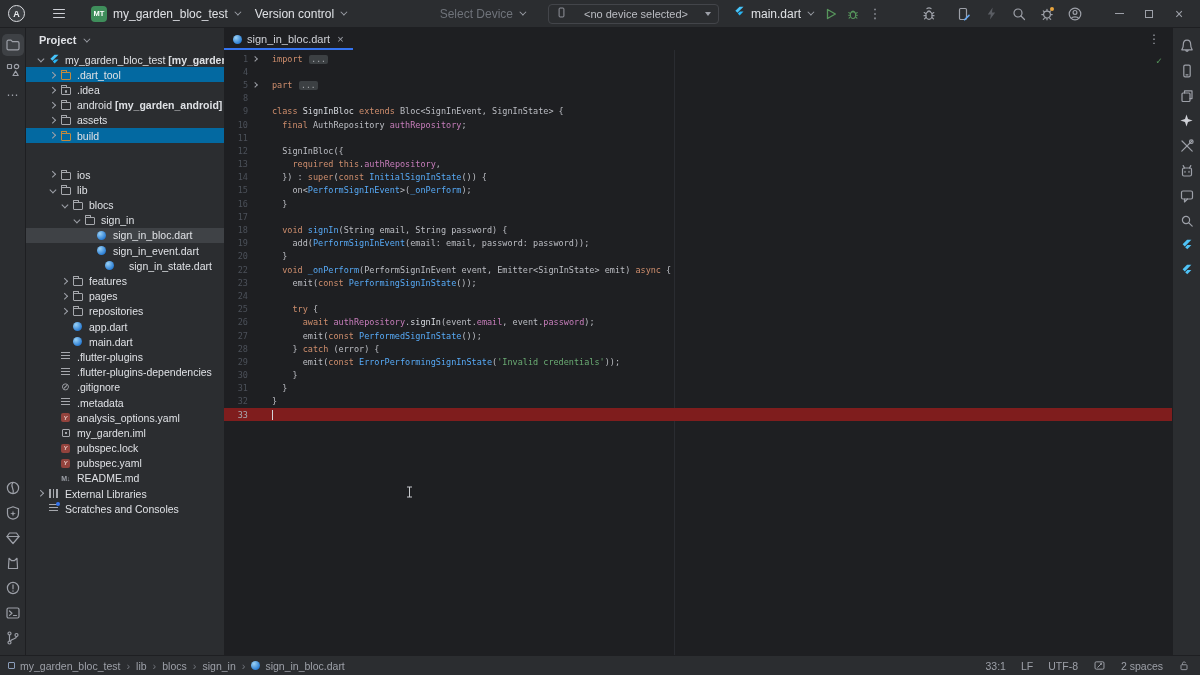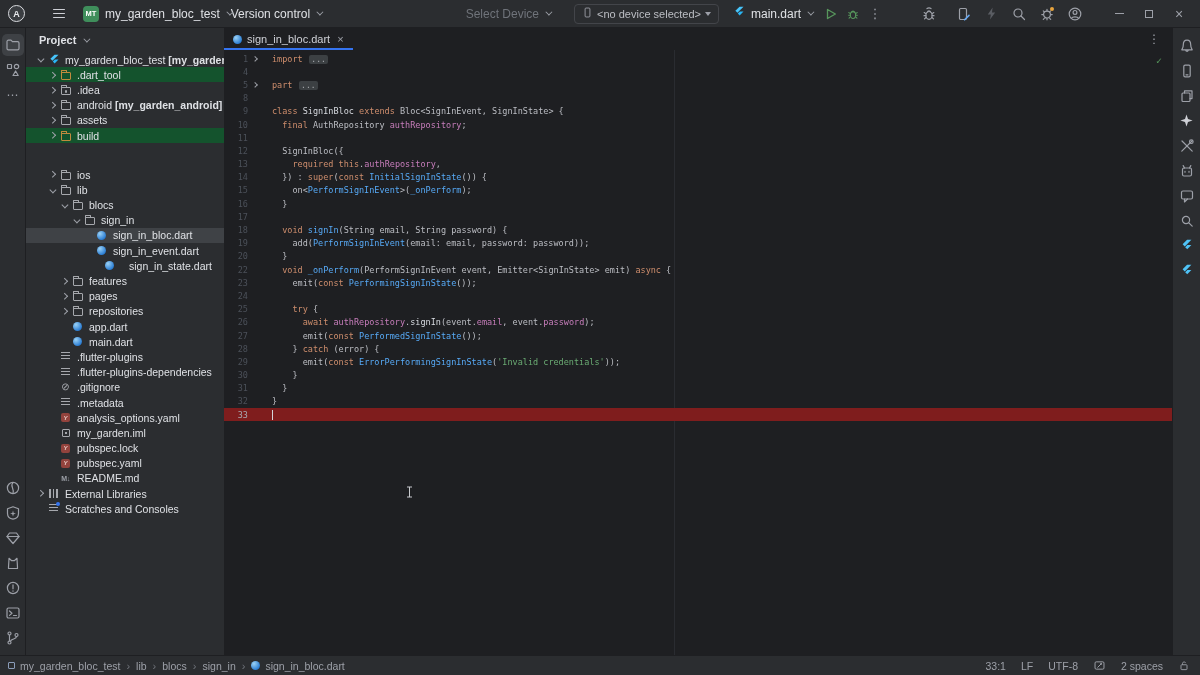--- a/index.html
+++ b/index.html
@@ -10,21 +10,21 @@
   .titlebar { height:28px; background:#2B2D30; display:flex; align-items:center; padding:0 10px 0 8px; border-bottom:1px solid #1E1F22; }
   .tb-left { display:flex; align-items:center; gap:12px; }
   .app-logo { width:17px; height:17px; border-radius:50%; background:#3B3E42; border:1.5px solid #DADCE0; display:flex; align-items:center; justify-content:center; font-size:9px; font-weight:bold; color:#E8EAED; }
   .burger { display:flex; flex-direction:column; gap:2.5px; padding:4px 2px; margin-left:14px; }
   .burger i { width:12px; height:1.5px; background:#CED0D6; border-radius:1px; }
   .proj-badge { width:16px; height:16px; border-radius:4px; background:#3F8E5B; color:#fff; font-size:7.5px; font-weight:bold; display:flex; align-items:center; justify-content:center; letter-spacing:.2px; }
   .tb-item { display:flex; align-items:center; gap:6px; font-size:12px; color:#DFE1E5; cursor:default; }
   .tb-item.dim { color:#6F737A; }
   .chevD { width:5px; height:5px; border-right:1.2px solid #9DA0A8; border-bottom:1.2px solid #9DA0A8; transform:rotate(45deg) translateY(-2px); display:inline-block; }
   .tb-right { margin-left:auto; display:flex; align-items:center; }
-  .device-combo { height:20px; border:1px solid #43454A; border-radius:4px; display:flex; align-items:center; gap:4px; padding:0 7px; margin-left:24px; font-size:11px; color:#BCBEC4; }
+  .device-combo { height:20px; border:1px solid #43454A; border-radius:4px; display:flex; align-items:center; gap:17px; padding:0 7px; margin-left:24px; font-size:11px; color:#BCBEC4; }
   .tri-down { width:0; height:0; border-left:3.5px solid transparent; border-right:3.5px solid transparent; border-top:4px solid #9DA0A8; }
   .tb-icon { width:22px; height:22px; display:flex; align-items:center; justify-content:center; border-radius:4px; }
   .kebab { color:#9DA0A8; font-size:13px; line-height:1; }
   .win-min i { width:9px; height:1.2px; background:#9DA0A8; display:block; }
   .win-restore i { width:8px; height:8px; border:1.1px solid #9DA0A8; display:block; position:relative; background:#2B2D30; }
   .win-restore i::before { content:""; position:absolute; top:-3px; left:2.5px; width:8px; height:8px; border:1.1px solid #9DA0A8; z-index:-1; }
   .win-close { color:#9DA0A8; font-size:14px; }
 
   
   .main { display:flex; height:627px; }
@@ -35,21 +35,21 @@
   .stripe-btn.active { background:#3E4145; }
   .stripe-spacer { margin-top:auto; }
   .glyph { color:#9DA0A8; font-size:12px; line-height:1; }
 
   
   .project-panel { width:198px; background:#2B2D30; display:flex; flex-direction:column; overflow:hidden; }
   .panel-header { height:24px; display:flex; align-items:center; gap:7px; padding-left:13px; font-size:11px; font-weight:600; color:#DFE1E5; }
   .tree { flex:1; overflow:hidden; }
   .tree-row { display:flex; align-items:center; height:15.2px; font-size:10.5px; white-space:nowrap; overflow:hidden; color:#DFE1E5; }
   .tree-row.selected { background:#3F4246; }
-  .tree-row.excluded { background:#14532d; }
+  .tree-row.excluded { background:#0369a1; }
   .chev { width:12px; height:14px; flex:none; display:inline-flex; align-items:center; justify-content:center; }
   .chev i { width:4.5px; height:4.5px; border-right:1.1px solid #9DA0A8; border-bottom:1.1px solid #9DA0A8; display:block; }
   .chev.open i { transform:rotate(45deg) translateY(-1px); }
   .chev.closed i { transform:rotate(-45deg); }
   .t-ico { width:15px; height:14px; flex:none; display:inline-flex; align-items:center; justify-content:center; margin-right:4px; }
   .lbl-bold { font-weight:bold; }
   .ic-folder { width:10px; height:8px; border:1px solid #A6A8AD; border-radius:1px; position:relative; margin-top:2px; }
   .ic-folder::before { content:""; position:absolute; top:-3px; left:-1px; width:4px; height:2px; border:1px solid #A6A8AD; border-bottom:none; border-radius:1px 1px 0 0; }
   .ic-folder.ex, .ic-folder.ex::before { border-color:#C08A3E; }
   .ic-folder.special::after { content:""; position:absolute; left:3px; top:2.5px; width:2.5px; height:2.5px; background:#A6A8AD; border-radius:50%; }
@@ -102,26 +102,26 @@
 
 <div class="titlebar">
   <div class="tb-left">
     <div class="app-logo">A</div>
     <div class="burger">
         <i></i>
         <i></i>
         <i></i>
       </div>
   </div>
-  <div class="tb-item" style="margin-left:16px">
+  <div class="tb-item" style="margin-left:24px">
     <span class="proj-badge">MT</span>
     <span>my_garden_bloc_test</span>
     <span class="chevD"></span>
   </div>
-  <div class="tb-item" style="">
+  <div class="tb-item" style="margin-left:16px">
     <span>Version control</span>
     <span class="chevD"></span>
   </div>
 
   <div class="tb-right">
     <div class="tb-item dim">
       <span>Select Device</span>
       <span class="chevD"></span>
     </div>
     <div class="device-combo">

